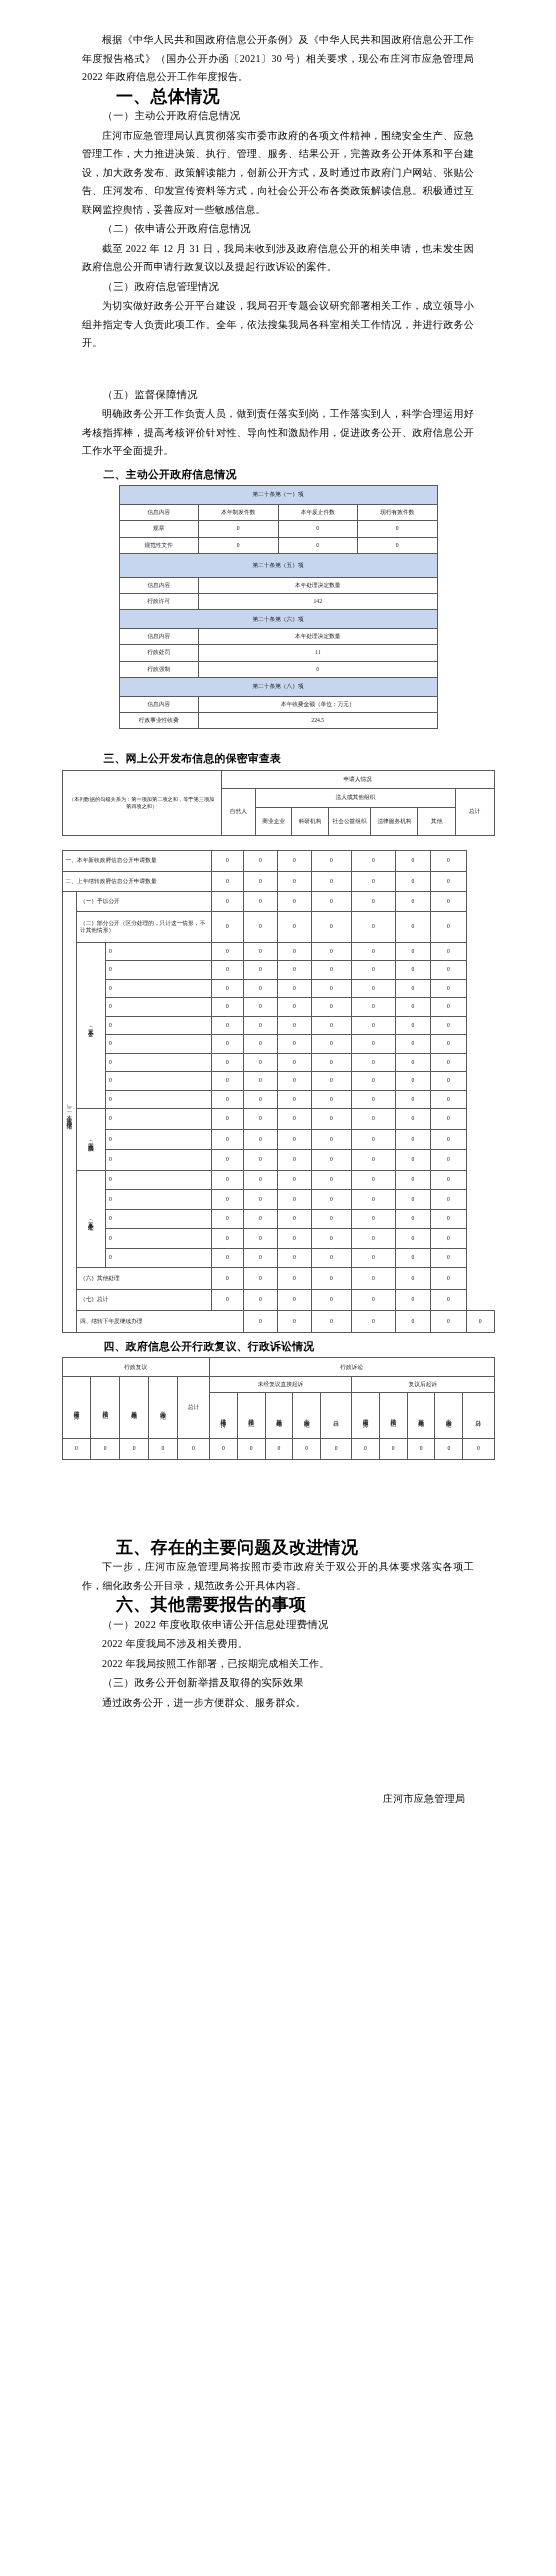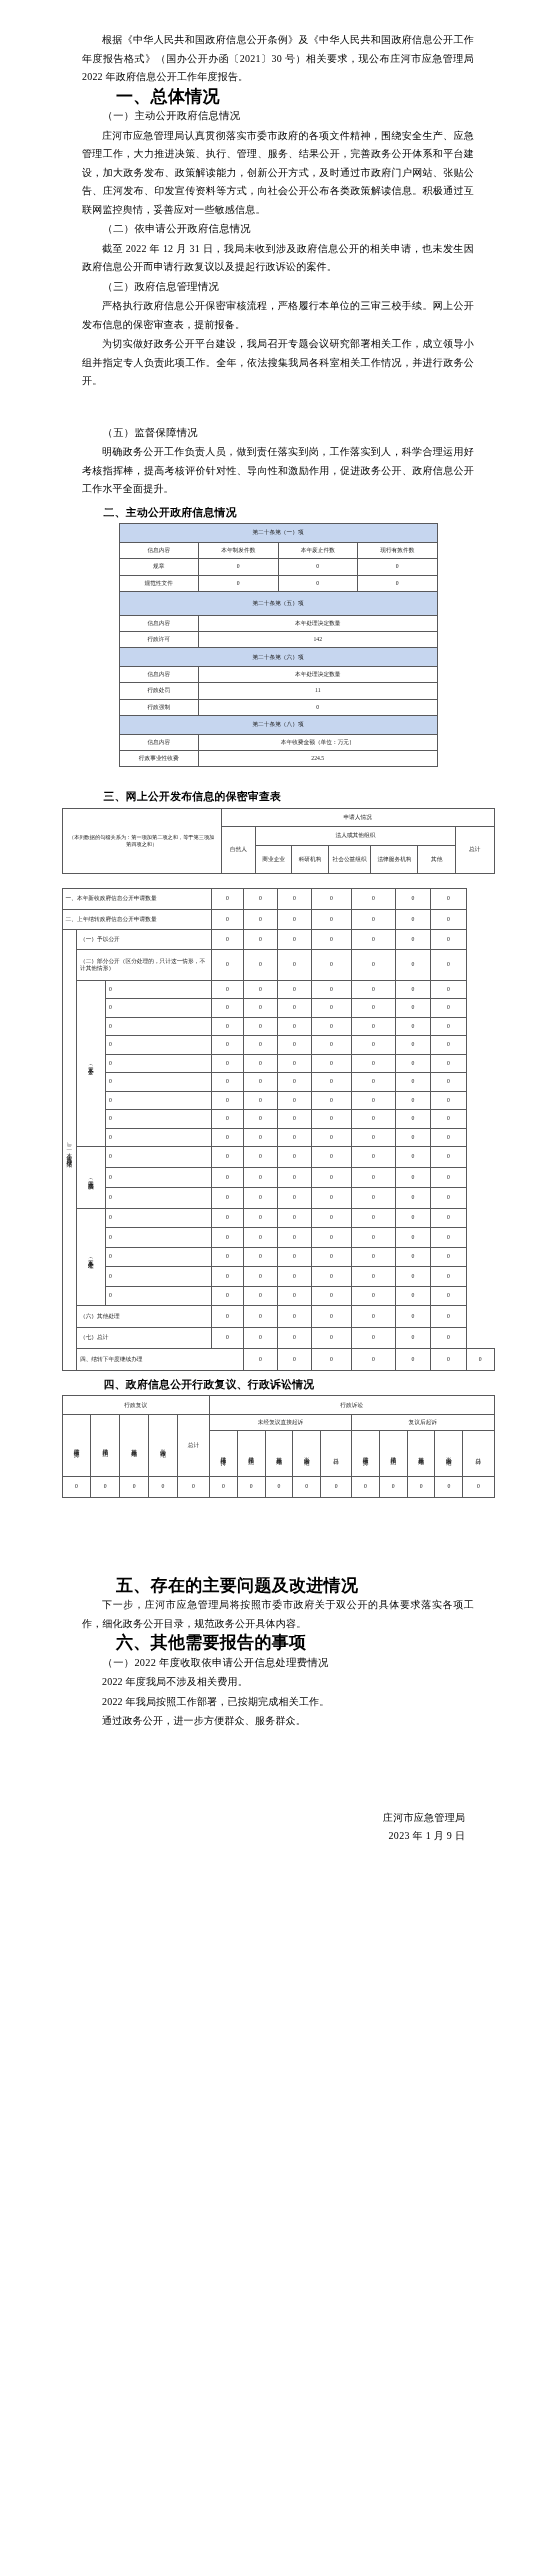--- a/index.html
+++ b/index.html
@@ -137,21 +137,20 @@
 
     <h2 class="h-main">一、总体情况</h2>
 
     <h3 class="h-sub">（一）主动公开政府信息情况</h3>
     <p class="para">庄河市应急管理局认真贯彻落实市委市政府的各项文件精神，围绕安全生产、应急管理工作，大力推进决策、执行、管理、服务、结果公开，完善政务公开体系和平台建设，加大政务发布、政策解读能力，创新公开方式，及时通过市政府门户网站、张贴公告、庄河发布、印发宣传资料等方式，向社会公开公布各类政策解读信息。积极通过互联网监控舆情，妥善应对一些敏感信息。</p>
 
     <h3 class="h-sub">（二）依申请公开政府信息情况</h3>
     <p class="para">截至 2022 年 12 月 31 日，我局未收到涉及政府信息公开的相关申请，也未发生因政府信息公开而申请行政复议以及提起行政诉讼的案件。</p>
 
     <h3 class="h-sub">（三）政府信息管理情况</h3>
-    <p class="para">严格执行政府信息公开保密审核流程，严格履行本单位的三审三校手续。网上公开发布信息的保密审查表，提前报备。</p>
 
     <p class="para">为切实做好政务公开平台建设，我局召开专题会议研究部署相关工作，成立领导小组并指定专人负责此项工作。全年，依法搜集我局各科室相关工作情况，并进行政务公开。</p>
 
     <div class="spacer-md"></div>
 
     <h3 class="h-sub">（五）监督保障情况</h3>
     <p class="para">明确政务公开工作负责人员，做到责任落实到岗，工作落实到人，科学合理运用好考核指挥棒，提高考核评价针对性、导向性和激励作用，促进政务公开、政府信息公开工作水平全面提升。</p>
 
     <h2 class="h-tbl">二、主动公开政府信息情况</h2>
   </div>
@@ -615,24 +614,24 @@
     <h2 class="h-main">五、存在的主要问题及改进情况</h2>
     <p class="para">下一步，庄河市应急管理局将按照市委市政府关于双公开的具体要求落实各项工作，细化政务公开目录，规范政务公开具体内容。</p>
 
     <h2 class="h-main">六、其他需要报告的事项</h2>
 
     <h3 class="h-sub">（一）2022 年度收取依申请公开信息处理费情况</h3>
     <p class="para">2022 年度我局不涉及相关费用。</p>
 
     <p class="para">2022 年我局按照工作部署，已按期完成相关工作。</p>
 
+    <h3 class="h-sub">（三）政务公开创新举措及取得的实际效果</h3>
     <p class="para">通过政务公开，进一步方便群众、服务群众。</p>
   </div>
 
   <div class="spacer-lg"></div>
 
   <div class="sign">
     <div>庄河市应急管理局</div>
-    <div>2023 年 1 月 9 日</div>
   </div>
 
 </div>
 
 
 </body></html>

